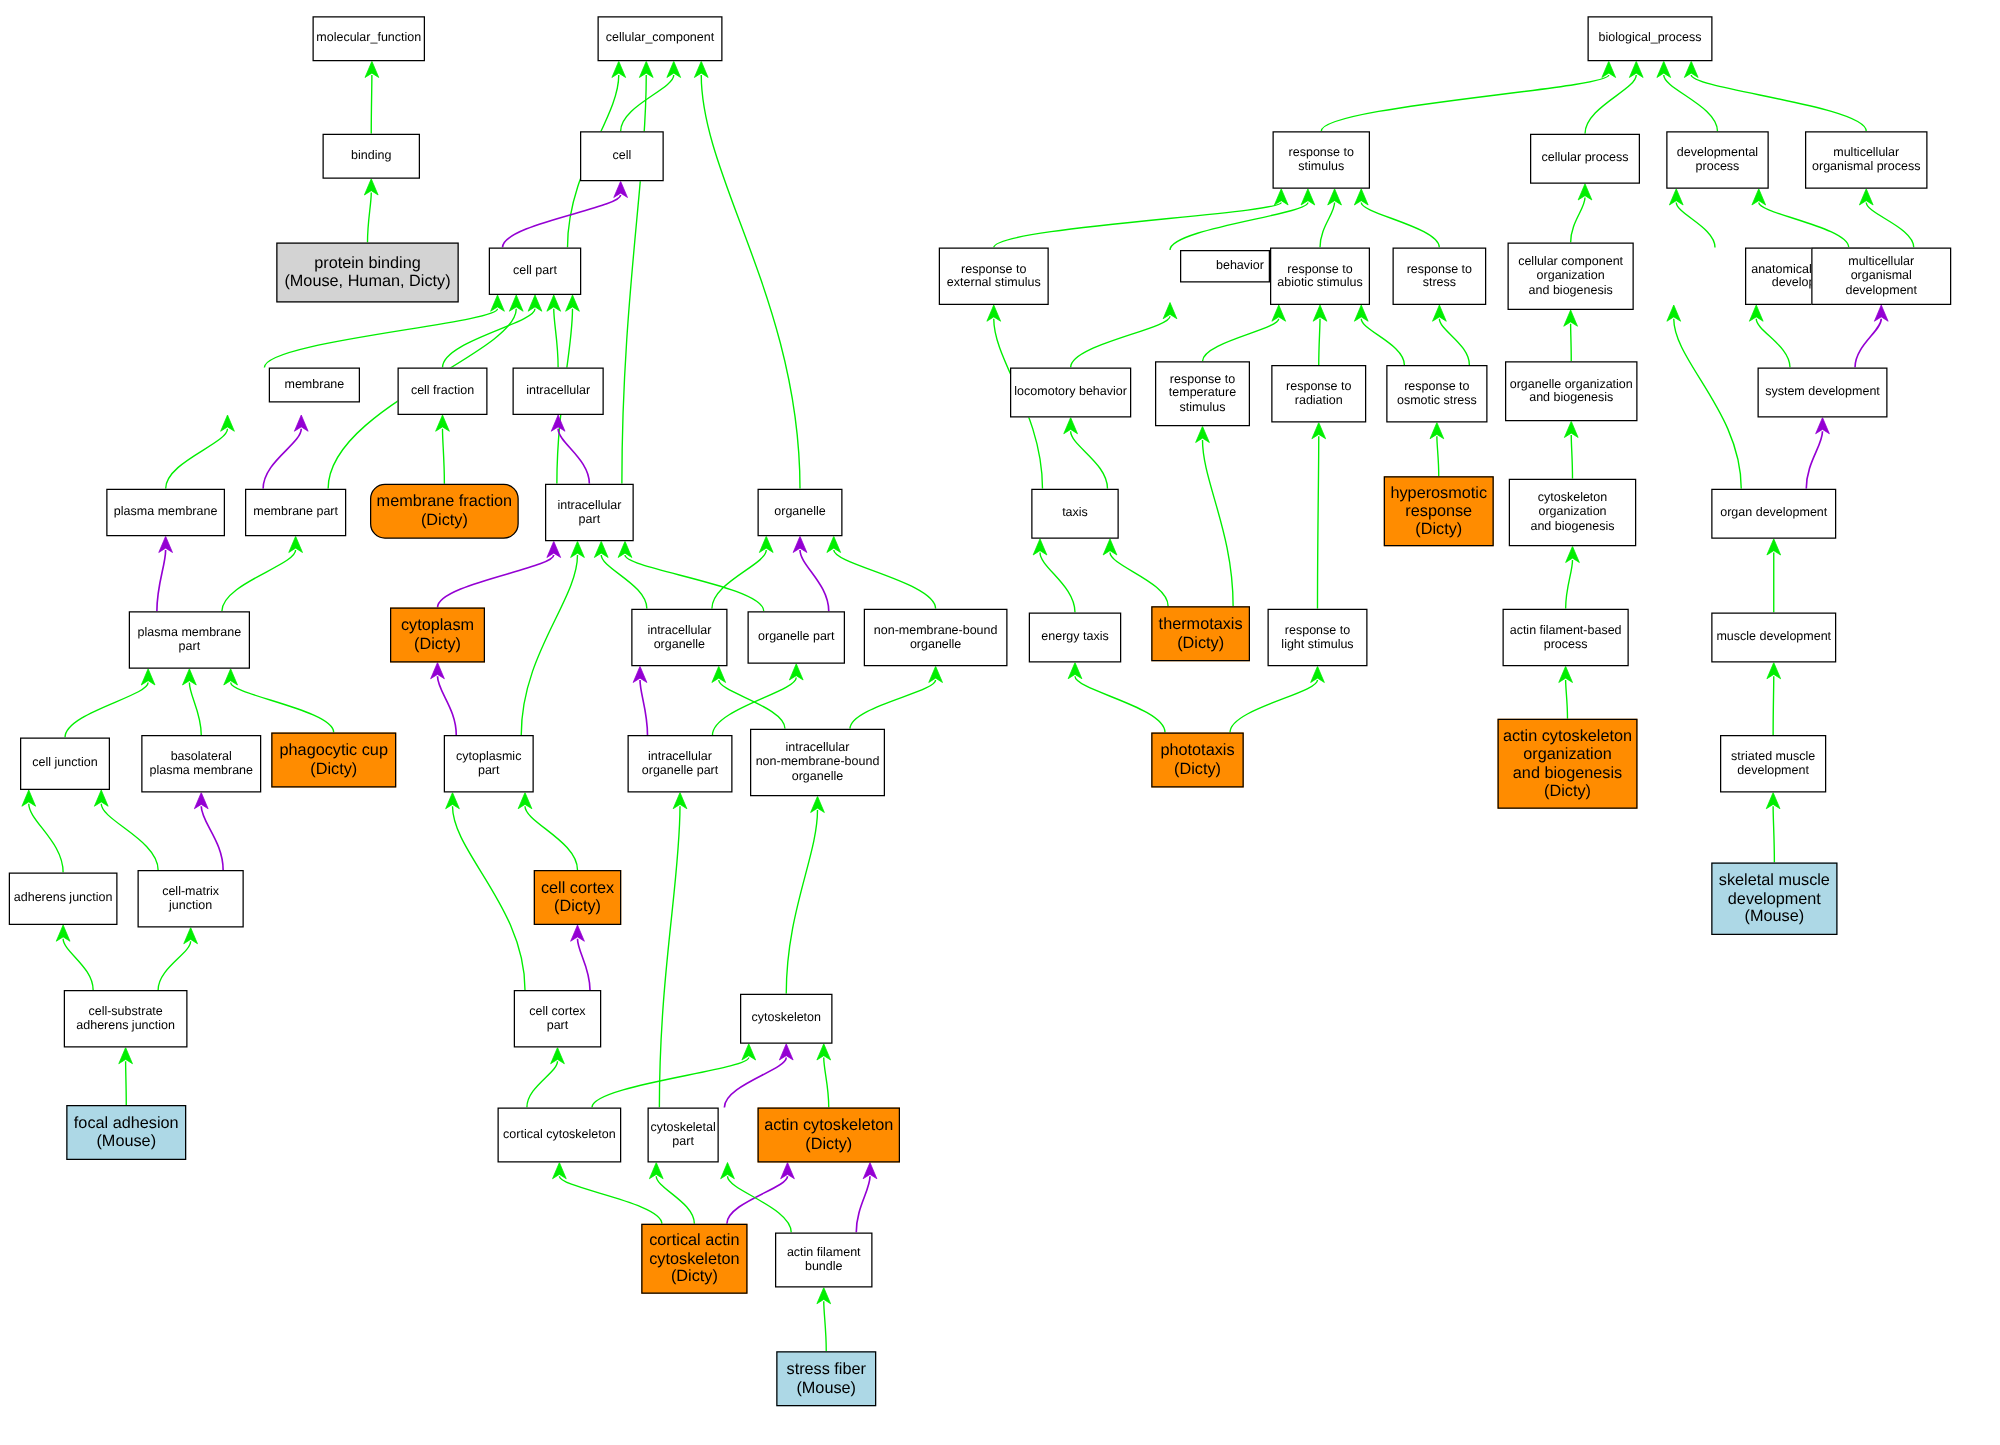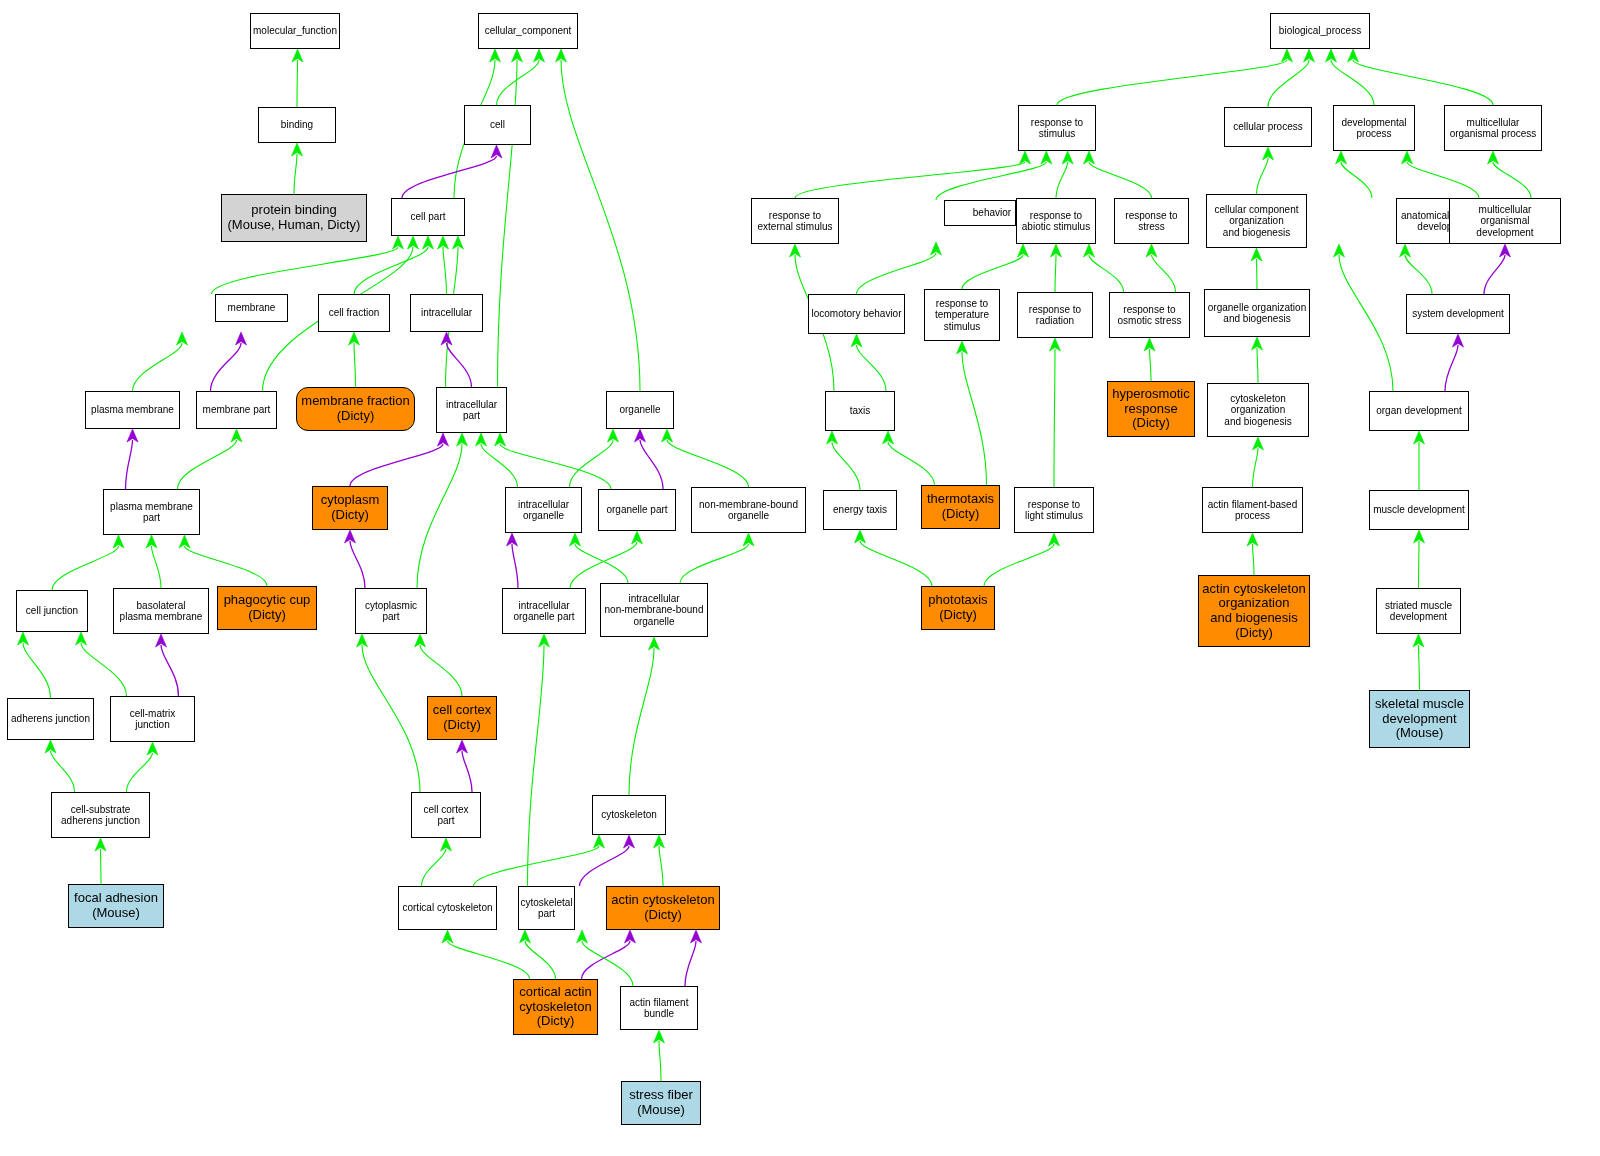--- a/index.html
+++ b/index.html
@@ -474,21 +474,21 @@
       </div>
       <div class="node small n-white" style="left: 51px; top: 792px; width: 99px; height: 46px;">
         <span class="lbl">cell-substrate<br>adherens junction</span>
       </div>
       <div class="node small n-white" style="left: 411px; top: 792px; width: 70px; height: 46px;">
         <span class="lbl">cell cortex<br>part</span>
       </div>
       <div class="node small n-white" style="left: 592px; top: 795px; width: 74px; height: 40px;">
         <span class="lbl">cytoskeleton</span>
       </div>
-      <div class="node big n-blue" style="left: 68px; top: 884px; width: 96px; height: 44px;">
+      <div class="node big n-blue" style="left: 53px; top: 884px; width: 96px; height: 44px;">
         <span class="lbl">focal adhesion<br>(Mouse)</span>
       </div>
       <div class="node small n-white" style="left: 398px; top: 886px; width: 99px; height: 44px;">
         <span class="lbl">cortical cytoskeleton</span>
       </div>
       <div class="node small n-white" style="left: 518px; top: 886px; width: 57px; height: 44px;">
         <span class="lbl">cytoskeletal<br>part</span>
       </div>
       <div class="node big n-orange" style="left: 606px; top: 886px; width: 114px; height: 44px;">
         <span class="lbl">actin cytoskeleton<br>(Dicty)</span>

